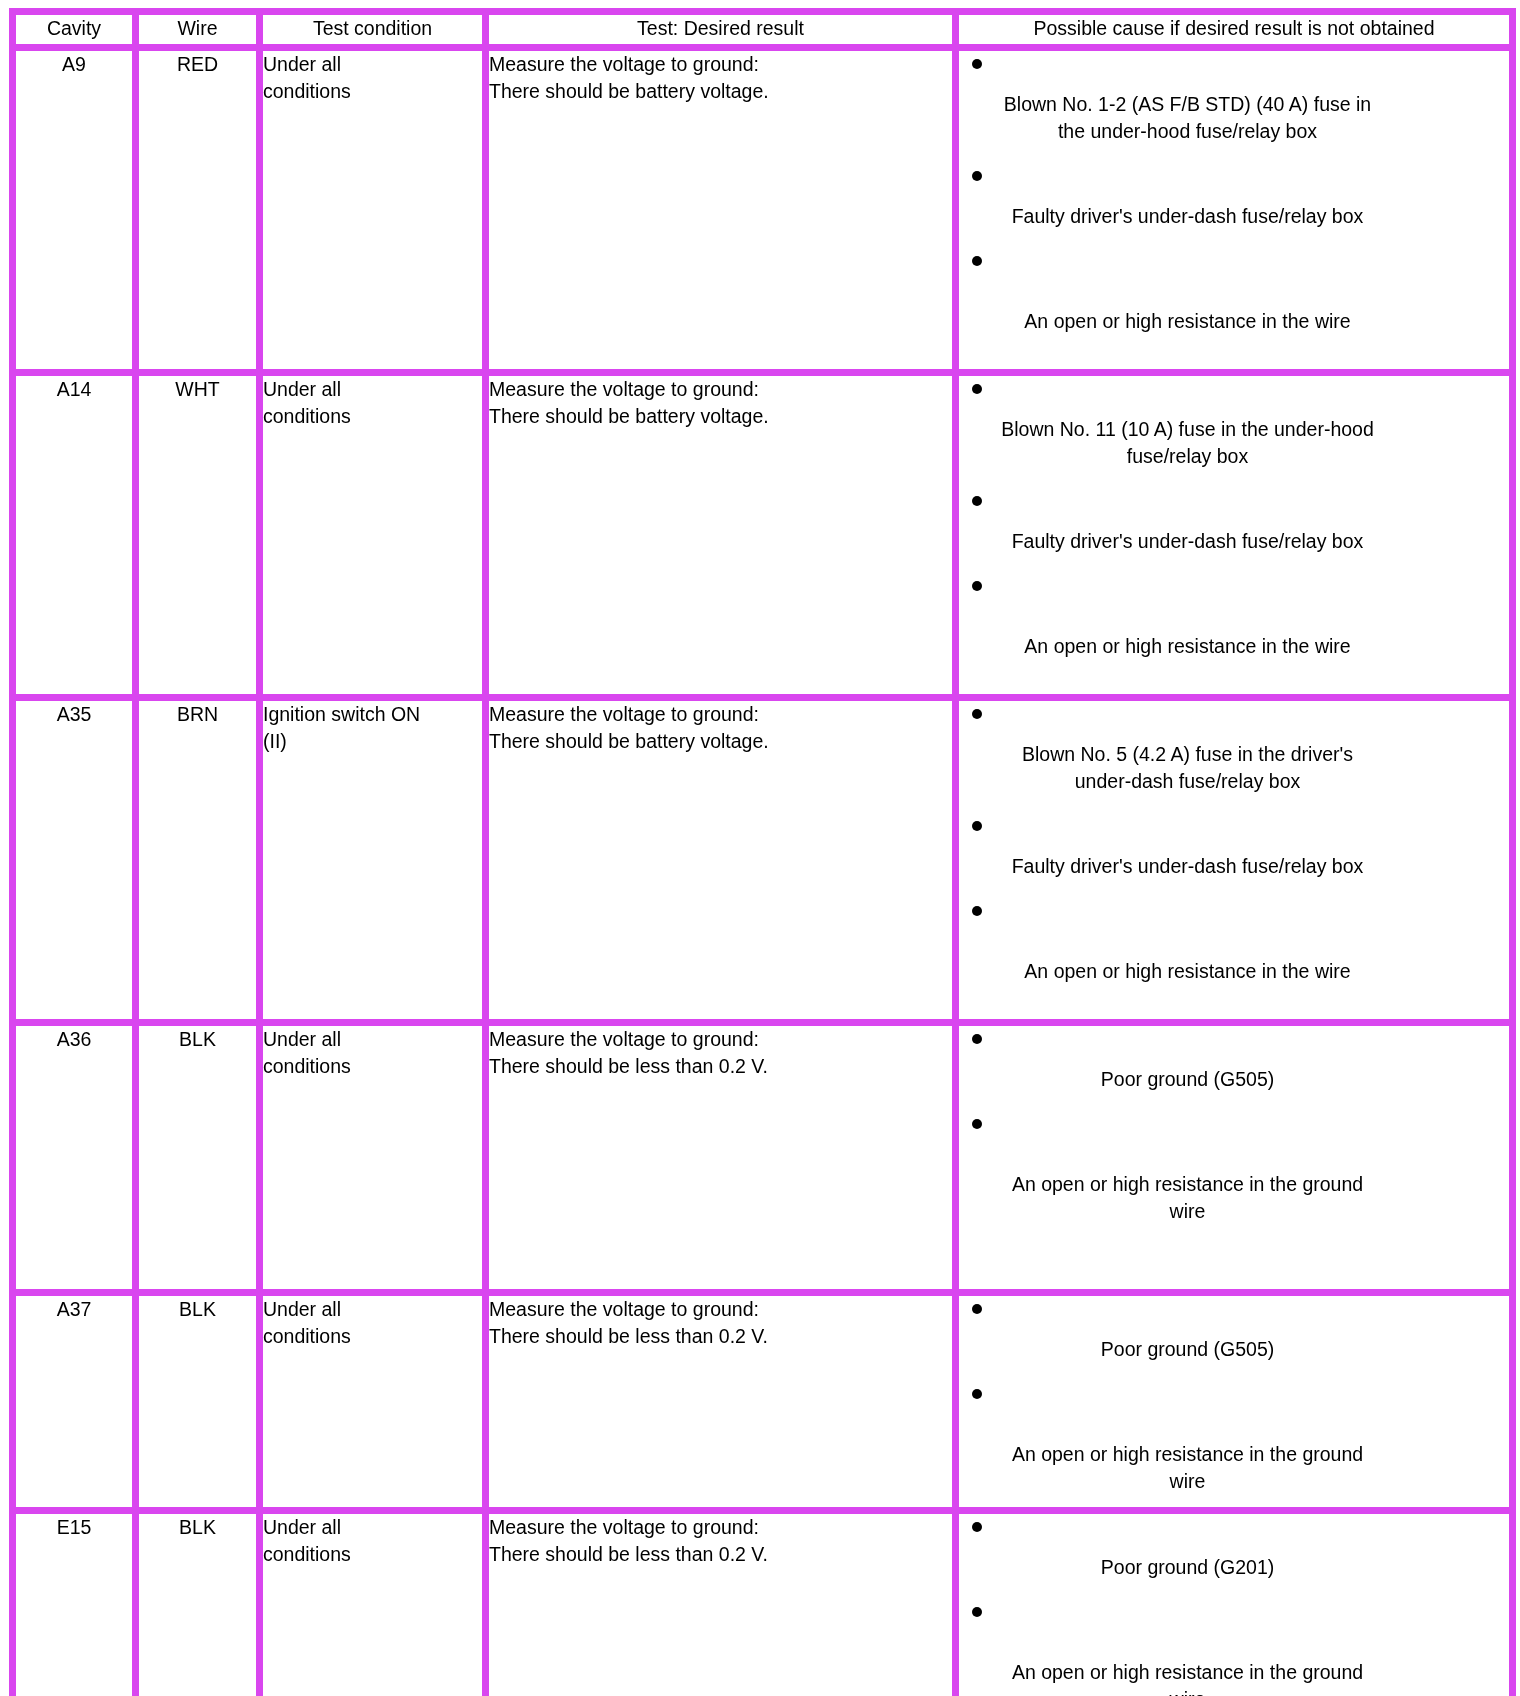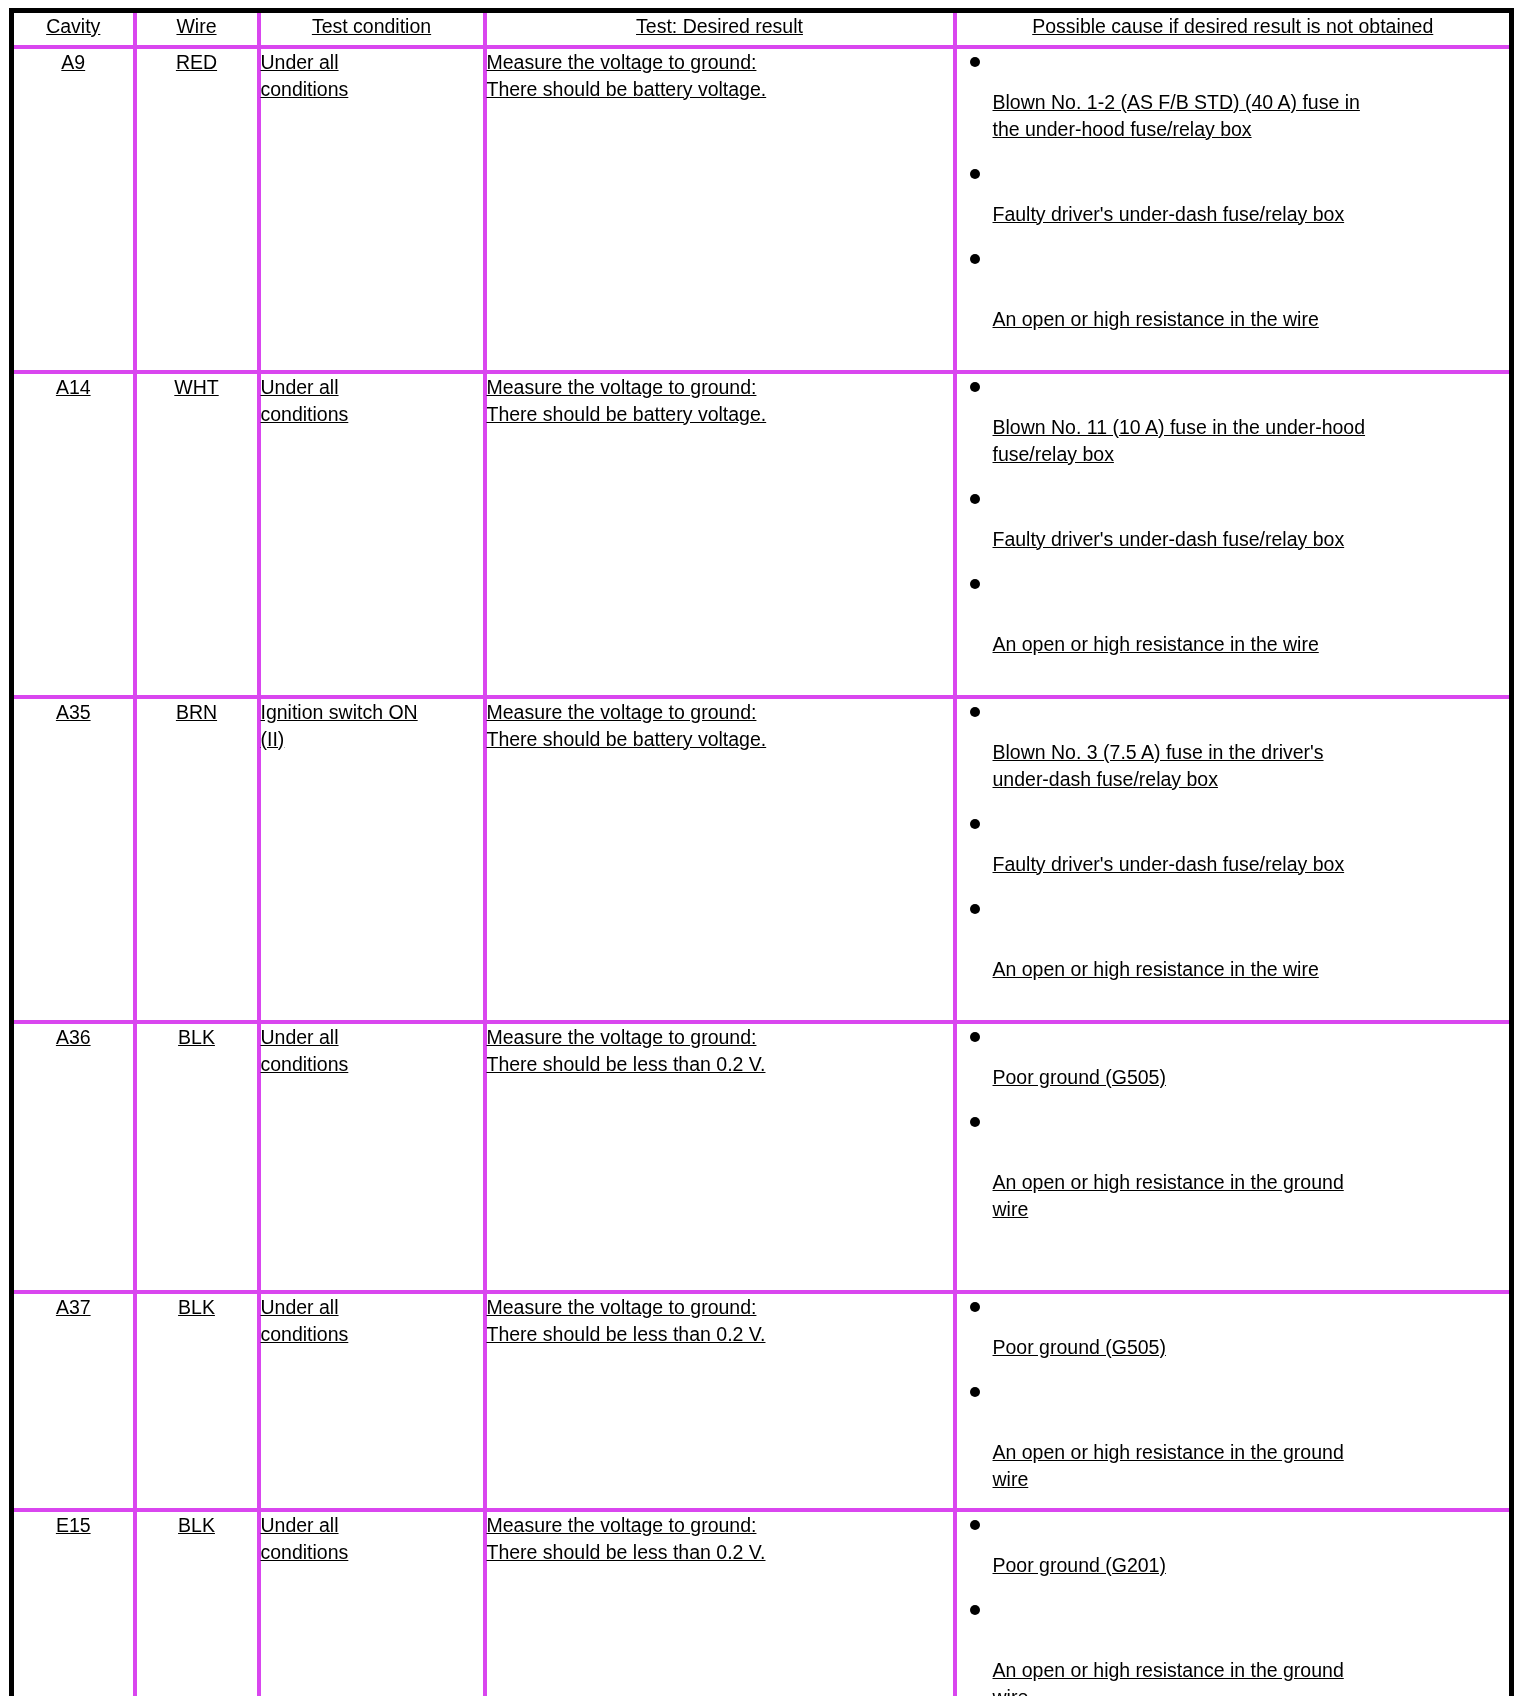--- a/index.html
+++ b/index.html
@@ -16,24 +16,23 @@
   }
   table.spec {
     width: 1502px;
     border-collapse: collapse;
     table-layout: fixed;
     border: 5px solid #000;
     font-size: 19.5px;
     line-height: 27px;
   }
   table.spec th, table.spec td {
-    border: 4px solid #d946ef;
+    border: 7px solid #d946ef;
     vertical-align: top;
     padding: 0;
-    text-decoration: underline;
   }
   thead th {
     height: 36px;
     font-weight: 400;
     text-align: center;
     vertical-align: middle;
     border-bottom: 3px solid #000;
     padding: 2px 4px;
   }
   td.c-cavity, td.c-wire {
@@ -41,20 +40,21 @@
     padding-top: 6px;
   }
   td.c-cond {
     padding: 6px 4px 0 7px;
   }
   td.c-result {
     padding: 6px 8px 0 8px;
   }
   td.c-causes {
     padding: 6px 8px 0 0;
+    text-align: center;
   }
   .cause-bullet {
     width: 10px;
     height: 10px;
     border-radius: 50%;
     background: #000;
     margin: 8px 0 0 13px;
   }
   .cause-text {
     margin: 22px 6px 26px 36px;
@@ -149,21 +149,21 @@
           <div>Ignition switch ON</div>
           <div>(II)</div>
         </td>
         <td class="c-result">
           <div>Measure the voltage to ground:</div>
           <div>There should be battery voltage.</div>
         </td>
         <td class="c-causes">
           <div class="cause">
             <div class="cause-bullet"></div>
-            <div class="cause-text">Blown No. 3 (7.5 A) fuse in the driver's under-dash fuse/relay box</div>
+            <div class="cause-text">Blown No. 5 (4.2 A) fuse in the driver's under-dash fuse/relay box</div>
           </div>
           <div class="cause">
             <div class="cause-bullet"></div>
             <div class="cause-text">Faulty driver's under-dash fuse/relay box</div>
           </div>
           <div class="cause">
             <div class="cause-bullet"></div>
             <div class="cause-text">An open or high resistance in the wire</div>
           </div>
         </td>

